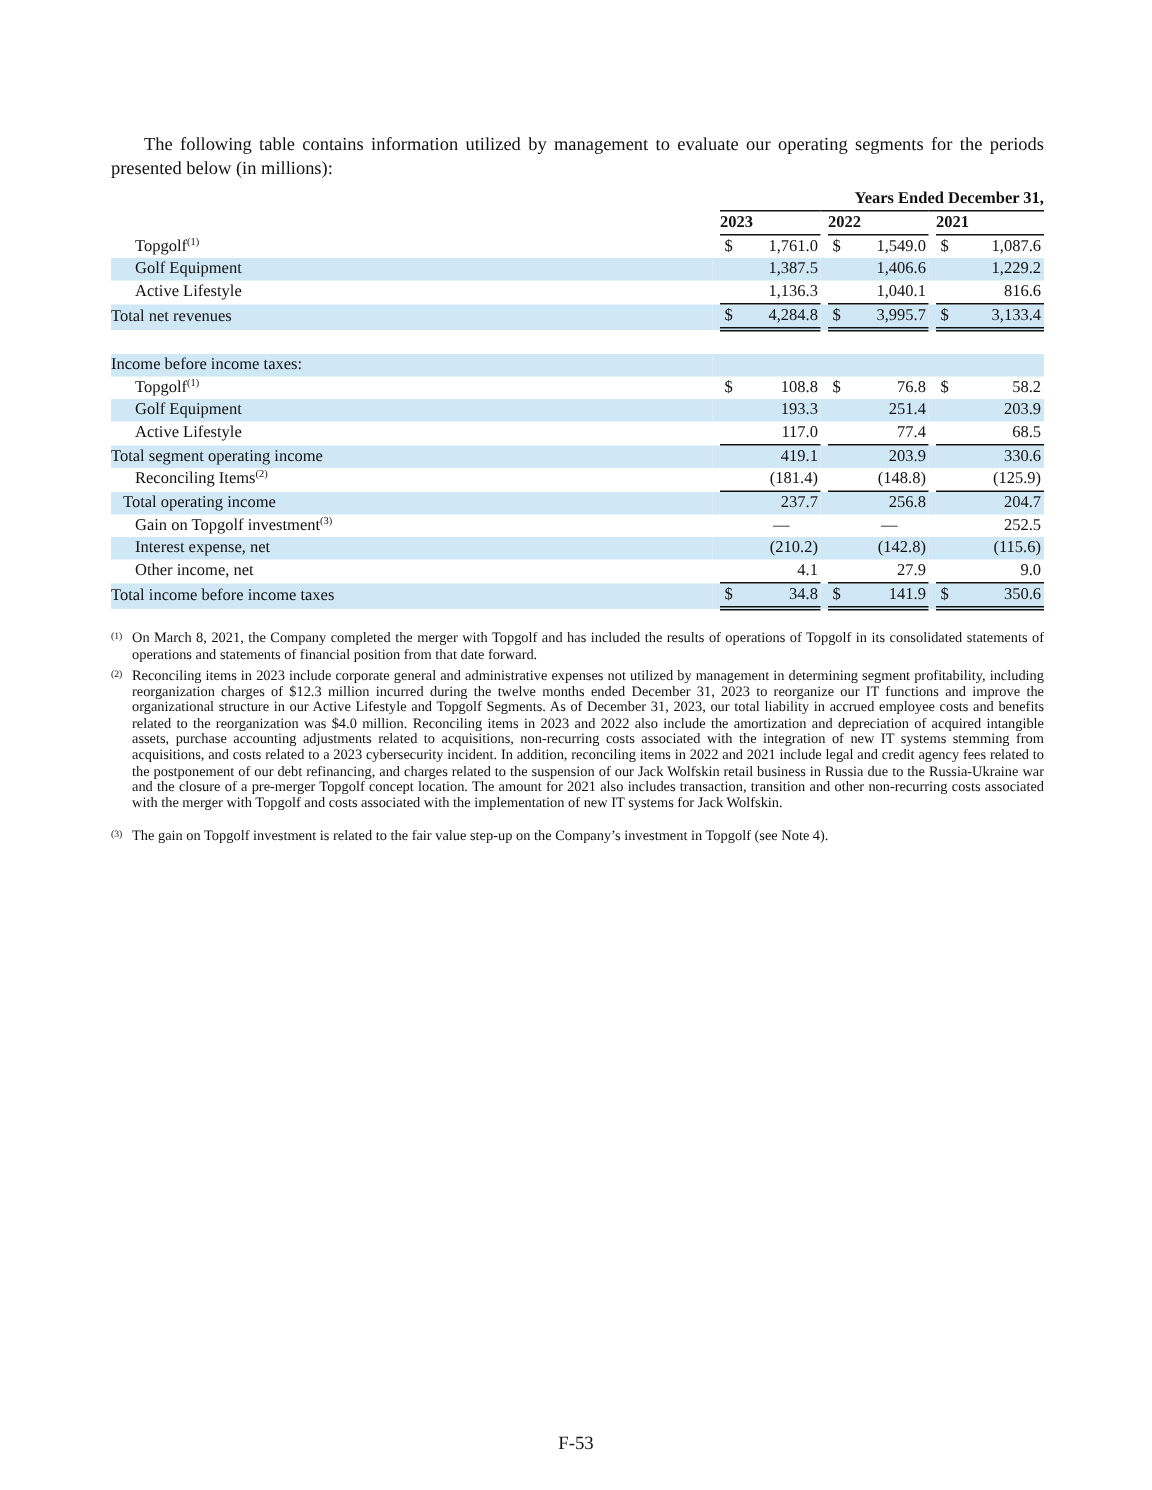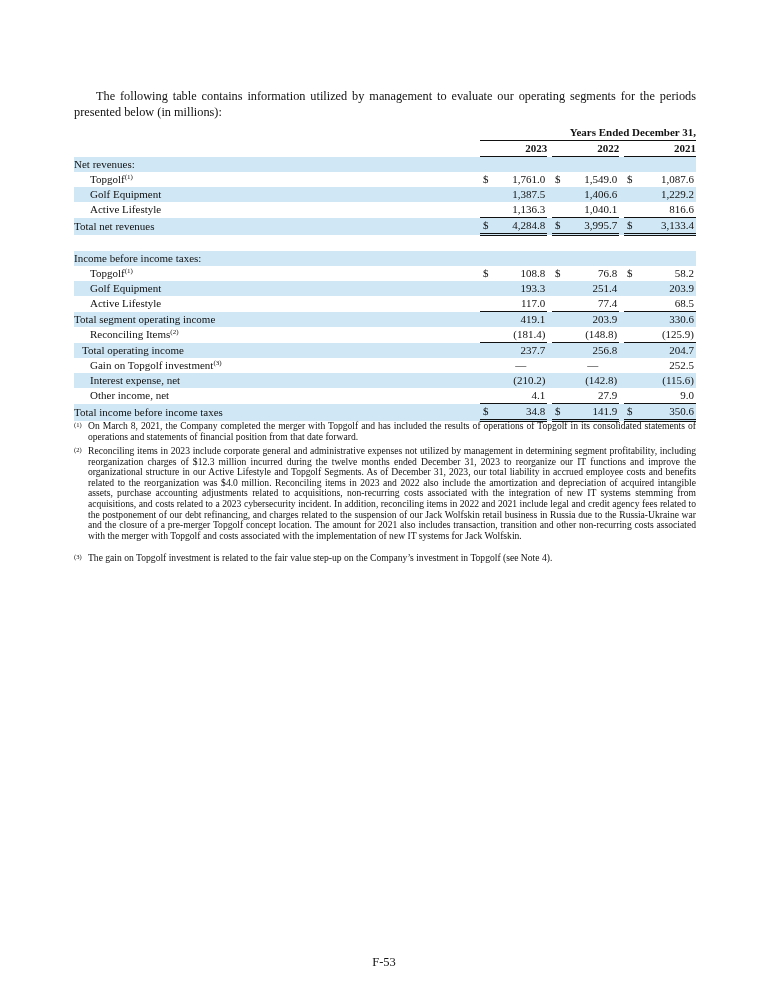--- a/index.html
+++ b/index.html
@@ -6,21 +6,21 @@
   body { width:768px; height:993px; position:relative; font-family:"Liberation Serif", serif; color:#111; overflow:hidden; }
   .intro { position:absolute; left:74px; top:88px; width:622px; font-size:12.3px; line-height:16px; text-align:justify; }
   .intro .first { text-indent:22px; display:block; }
   table.seg { position:absolute; left:74px; top:125px; width:622px; border-collapse:collapse; font-size:11px; }
   table.seg td { padding:0; height:15px; line-height:15px; white-space:nowrap; }
   td.lbl { width:403px; }
   td.dol { width:14px; text-align:left; padding-left:3px !important; }
   td.num { width:50px; text-align:right; padding-right:2px !important; }
   tr.shade td.c, tr.shade td.lbl { background:#d0e8f6; }
   .hdr-top td { font-weight:bold; text-align:right; height:17px; }
-  .hdr-yr td.yr { font-weight:bold; text-align:right; border-top:1.5px solid #111; border-bottom:1.5px solid #111; }
+  .hdr-yr td.yr { font-weight:bold; text-align:left; border-top:1.5px solid #111; border-bottom:1.5px solid #111; }
   .ind1 { padding-left:16px !important; }
   .ind05 { padding-left:8px !important; }
   sup { font-size:7px; vertical-align:4px; line-height:0; }
   td.ul { border-bottom:1px solid #111; }
   td.dul { border-bottom:3px double #111; }
   .blank td { height:12px; }
   .fn { position:absolute; left:74px; width:622px; font-size:9.6px; line-height:10.6px; text-align:justify; }
   .fn .mk { position:absolute; left:0; top:0; font-size:6.5px; line-height:8px; }
   .fn .tx { display:block; padding-left:14px; }
   .pgnum { position:absolute; left:0; width:768px; top:955px; text-align:center; font-size:12.5px; }
@@ -54,24 +54,20 @@
   <tr class="hdr-yr">
     <td></td>
         <td></td>
     <td class="yr" colspan="2">2023</td>
         <td></td>
     <td class="yr" colspan="2">2022</td>
         <td></td>
     <td class="yr" colspan="2">2021</td>
   </tr>
 
-  <tr class="shade">
-    <td class="lbl">Net revenues:</td>
-    <td class="c" colspan="9"></td>
-  </tr>
   <tr>
     <td class="lbl ind1"><span>Topgolf</span><sup>(1)</sup></td>
     <td></td>
     <td class="dol">$</td>
         <td class="num">1,761.0</td>
         <td></td>
     <td class="dol">$</td>
         <td class="num">1,549.0</td>
         <td></td>
     <td class="dol">$</td>

